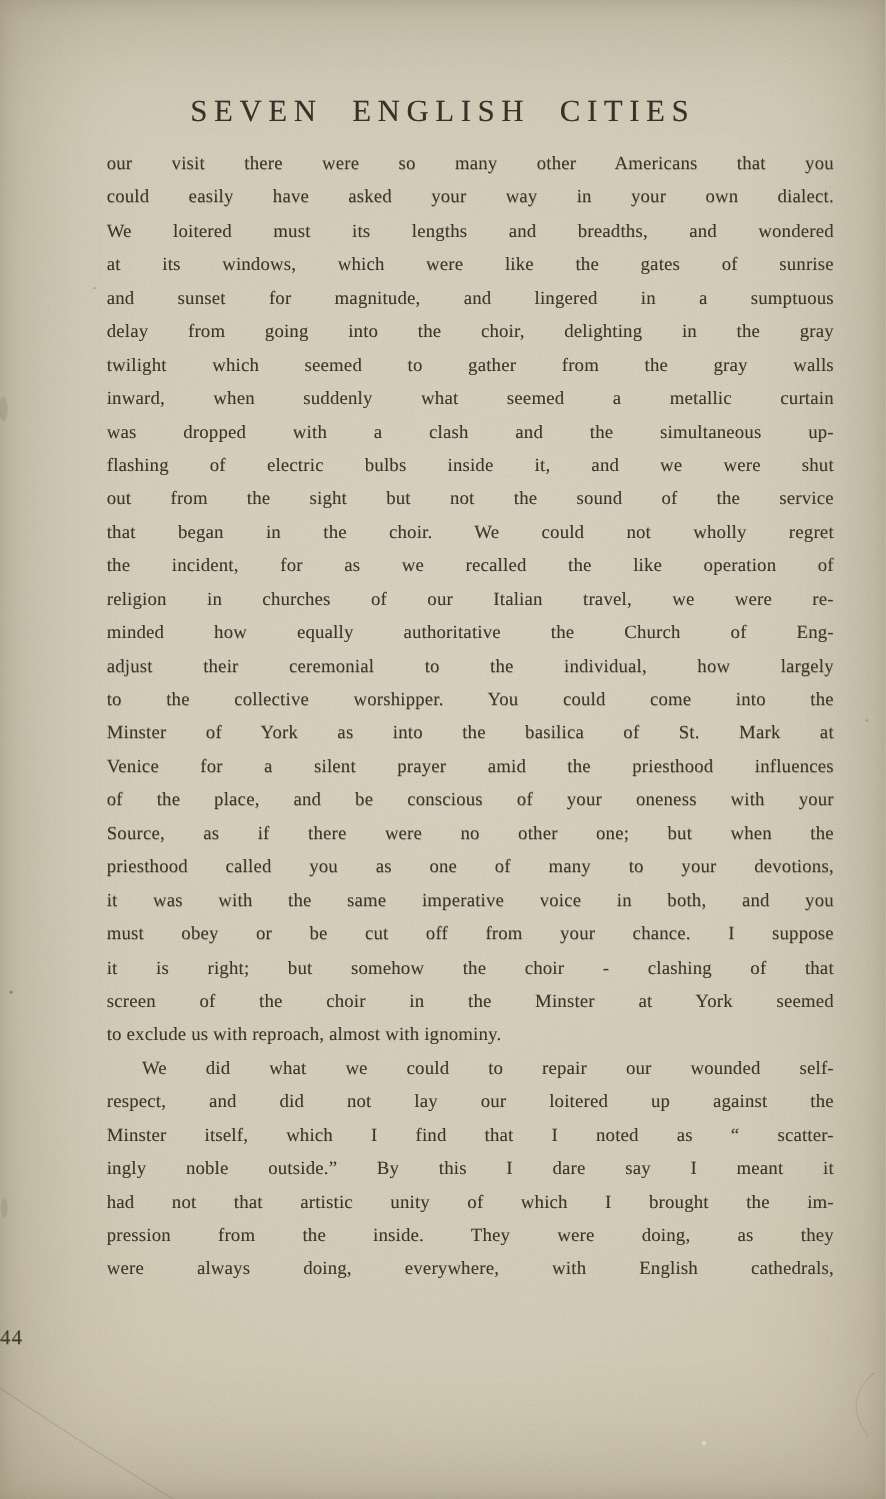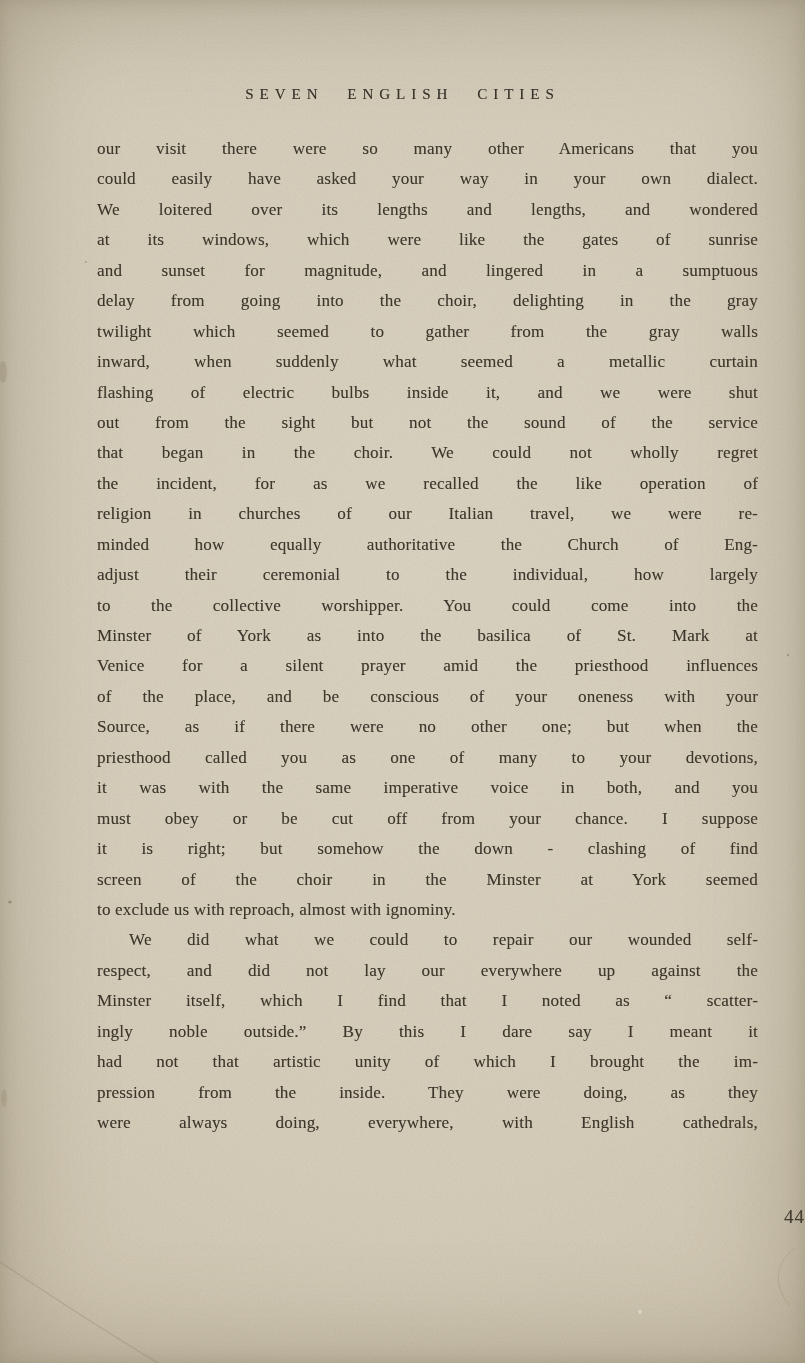--- a/index.html
+++ b/index.html
@@ -21,21 +21,21 @@
   .vignette{
     position:absolute;inset:0;pointer-events:none;
     box-shadow:
       inset 0 0 110px rgba(104,94,68,0.38),
       inset 0 0 18px rgba(104,94,68,0.22);
   }
   .running-header{
     position:absolute;
     top:86px;left:0;right:0;
     text-align:center;
-    font-size:15px;
+    font-size:28px;
     letter-spacing:6px;
     word-spacing:14px;
     color:#37322a;
     text-shadow:0.3px 0.4px 0.6px rgba(50,45,35,0.35);
   }
   .text-block{
     position:absolute;
     top:134px;
     left:73px;
     width:661px;
@@ -56,21 +56,21 @@
     text-align:left;
     text-align-last:left;
   }
   .line.indent{
     text-indent:32px;
     font-family:Liberation Serif, serif;
   }
   .pageno{
     position:absolute;
     top:1206px;left:0;right:0;
-    text-align:right;
+    text-align:left;
     font-size:19px;
     letter-spacing:1px;
     text-shadow:0.3px 0.4px 0.6px rgba(50,45,35,0.30);
   }
   svg.marks{
     position:absolute;inset:0;
     pointer-events:none;
   }
   svg.grain{
     position:absolute;inset:0;
@@ -82,46 +82,47 @@
 </head>
 <body>
 
 <div class="page">
 
   <div class="running-header">SEVEN ENGLISH CITIES</div>
 
   <div class="text-block">
       <div class="line">our visit there were so many other Americans that you</div>
       <div class="line">could easily have asked your way in your own dialect.</div>
-      <div class="line">We loitered over its lengths and lengths, and wondered</div>
+      <div class="line">We loitered must its lengths and breadths, and wondered</div>
       <div class="line">at its windows, which were like the gates of sunrise</div>
       <div class="line">and sunset for magnitude, and lingered in a sumptuous</div>
       <div class="line">delay from going into the choir, delighting in the gray</div>
       <div class="line">twilight which seemed to gather from the gray walls</div>
       <div class="line">inward, when suddenly what seemed a metallic curtain</div>
+      <div class="line">was dropped with a clash and the simultaneous up-</div>
       <div class="line">flashing of electric bulbs inside it, and we were shut</div>
       <div class="line">out from the sight but not the sound of the service</div>
       <div class="line">that began in the choir.  We could not wholly regret</div>
       <div class="line">the incident, for as we recalled the like operation of</div>
       <div class="line">religion in churches of our Italian travel, we were re-</div>
       <div class="line">minded how equally authoritative the Church of Eng-</div>
       <div class="line">adjust their ceremonial to the individual, how largely</div>
       <div class="line">to the collective worshipper.  You could come into the</div>
       <div class="line">Minster of York as into the basilica of St. Mark at</div>
       <div class="line">Venice for a silent prayer amid the priesthood influences</div>
       <div class="line">of the place, and be conscious of your oneness with your</div>
       <div class="line">Source, as if there were no other one; but when the</div>
       <div class="line">priesthood called you as one of many to your devotions,</div>
       <div class="line">it was with the same imperative voice in both, and you</div>
       <div class="line">must obey or be cut off from your chance.  I suppose</div>
-      <div class="line">it is right; but somehow the down - clashing of find</div>
+      <div class="line">it is right; but somehow the choir - clashing of that</div>
       <div class="line">screen of the choir in the Minster at York seemed</div>
       <div class="line natural">to exclude us with reproach, almost with ignominy.</div>
       <div class="line indent">We did what we could to repair our wounded self-</div>
-      <div class="line">respect, and did not lay our everywhere up against the</div>
+      <div class="line">respect, and did not lay our loitered up against the</div>
       <div class="line">Minster itself, which I find that I noted as “ scatter-</div>
       <div class="line">ingly noble outside.”  By this I dare say I meant it</div>
       <div class="line">had not that artistic unity of which I brought the im-</div>
       <div class="line">pression from the inside.  They were doing, as they</div>
       <div class="line">were always doing, everywhere, with English cathedrals,</div>
     </div>
 
   <div class="pageno">44</div>
 
   <svg class="marks" width="805" height="1363" viewBox="0 0 805 1363">

